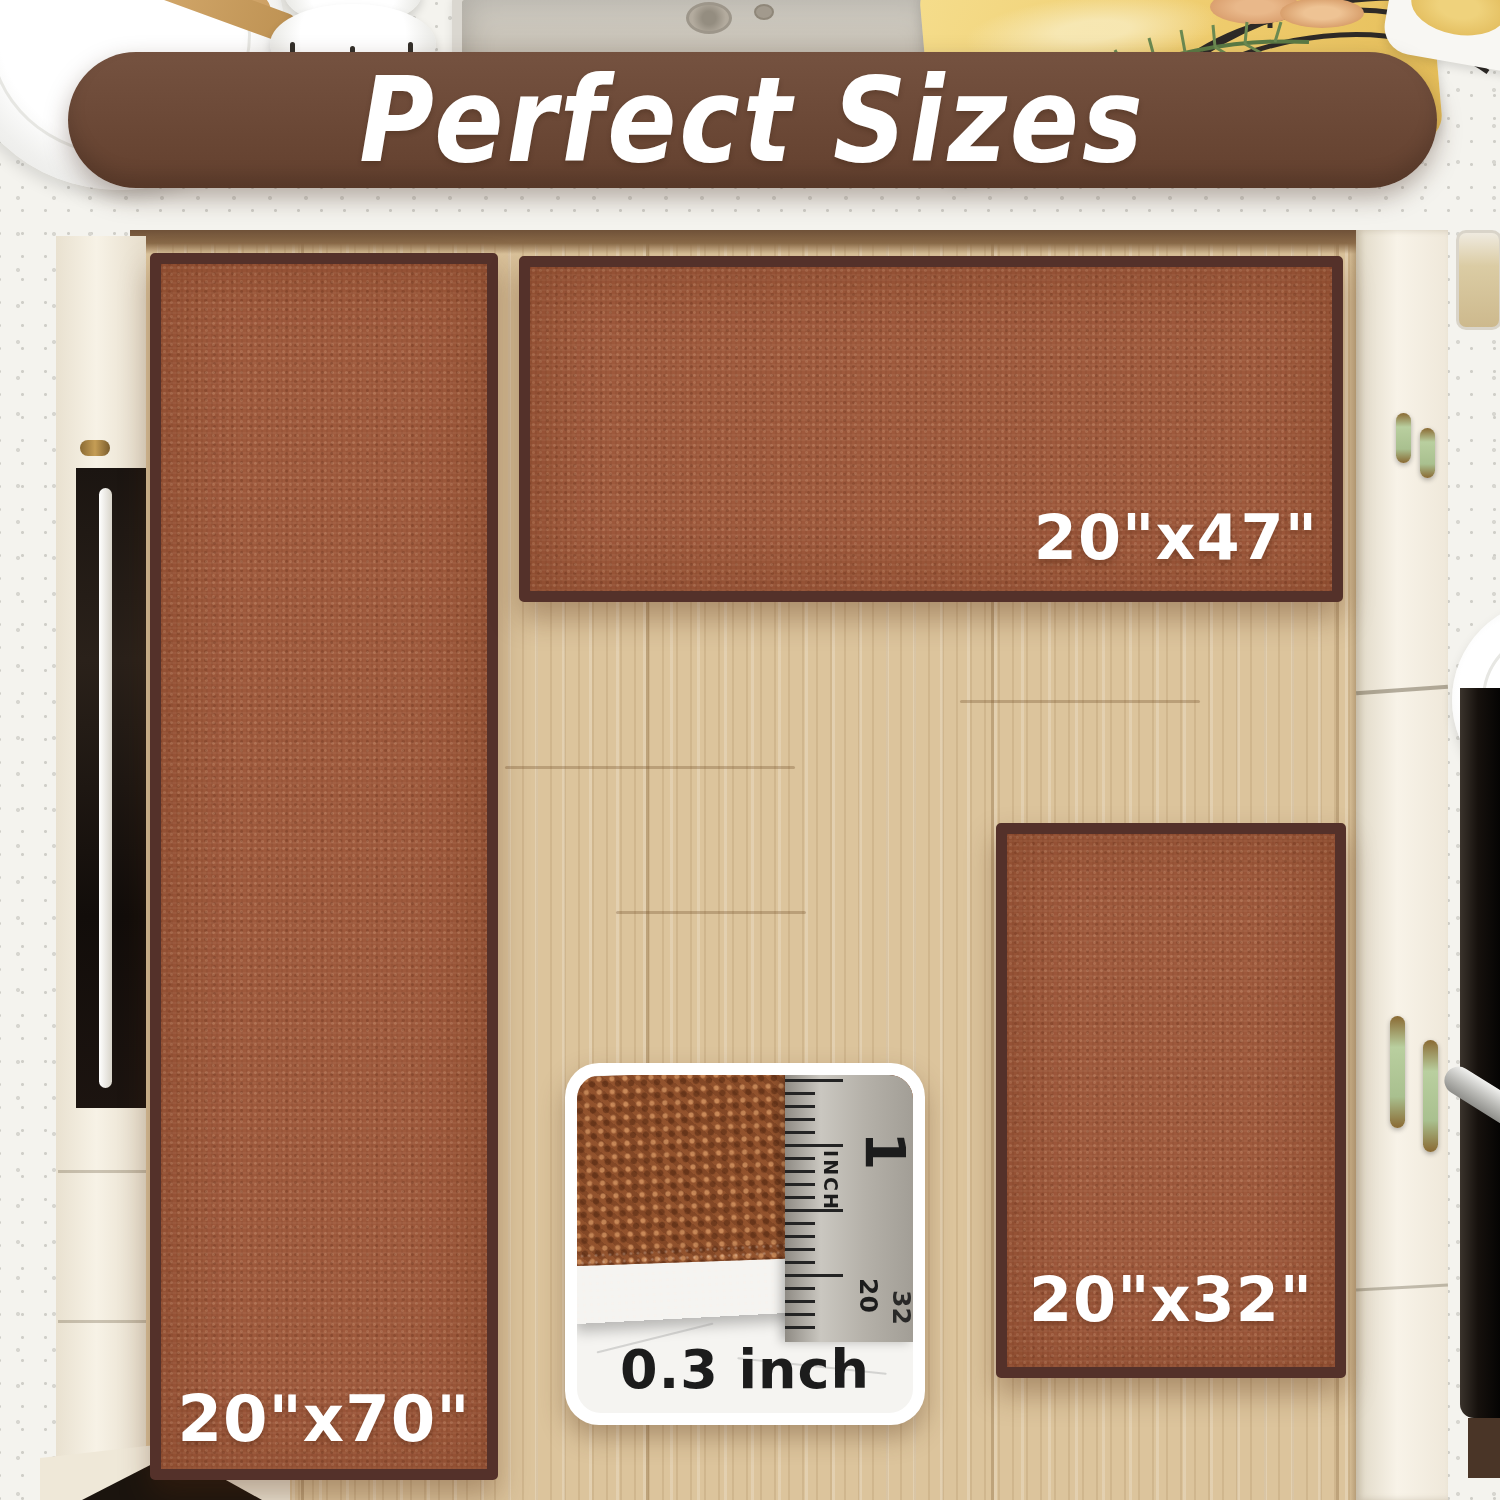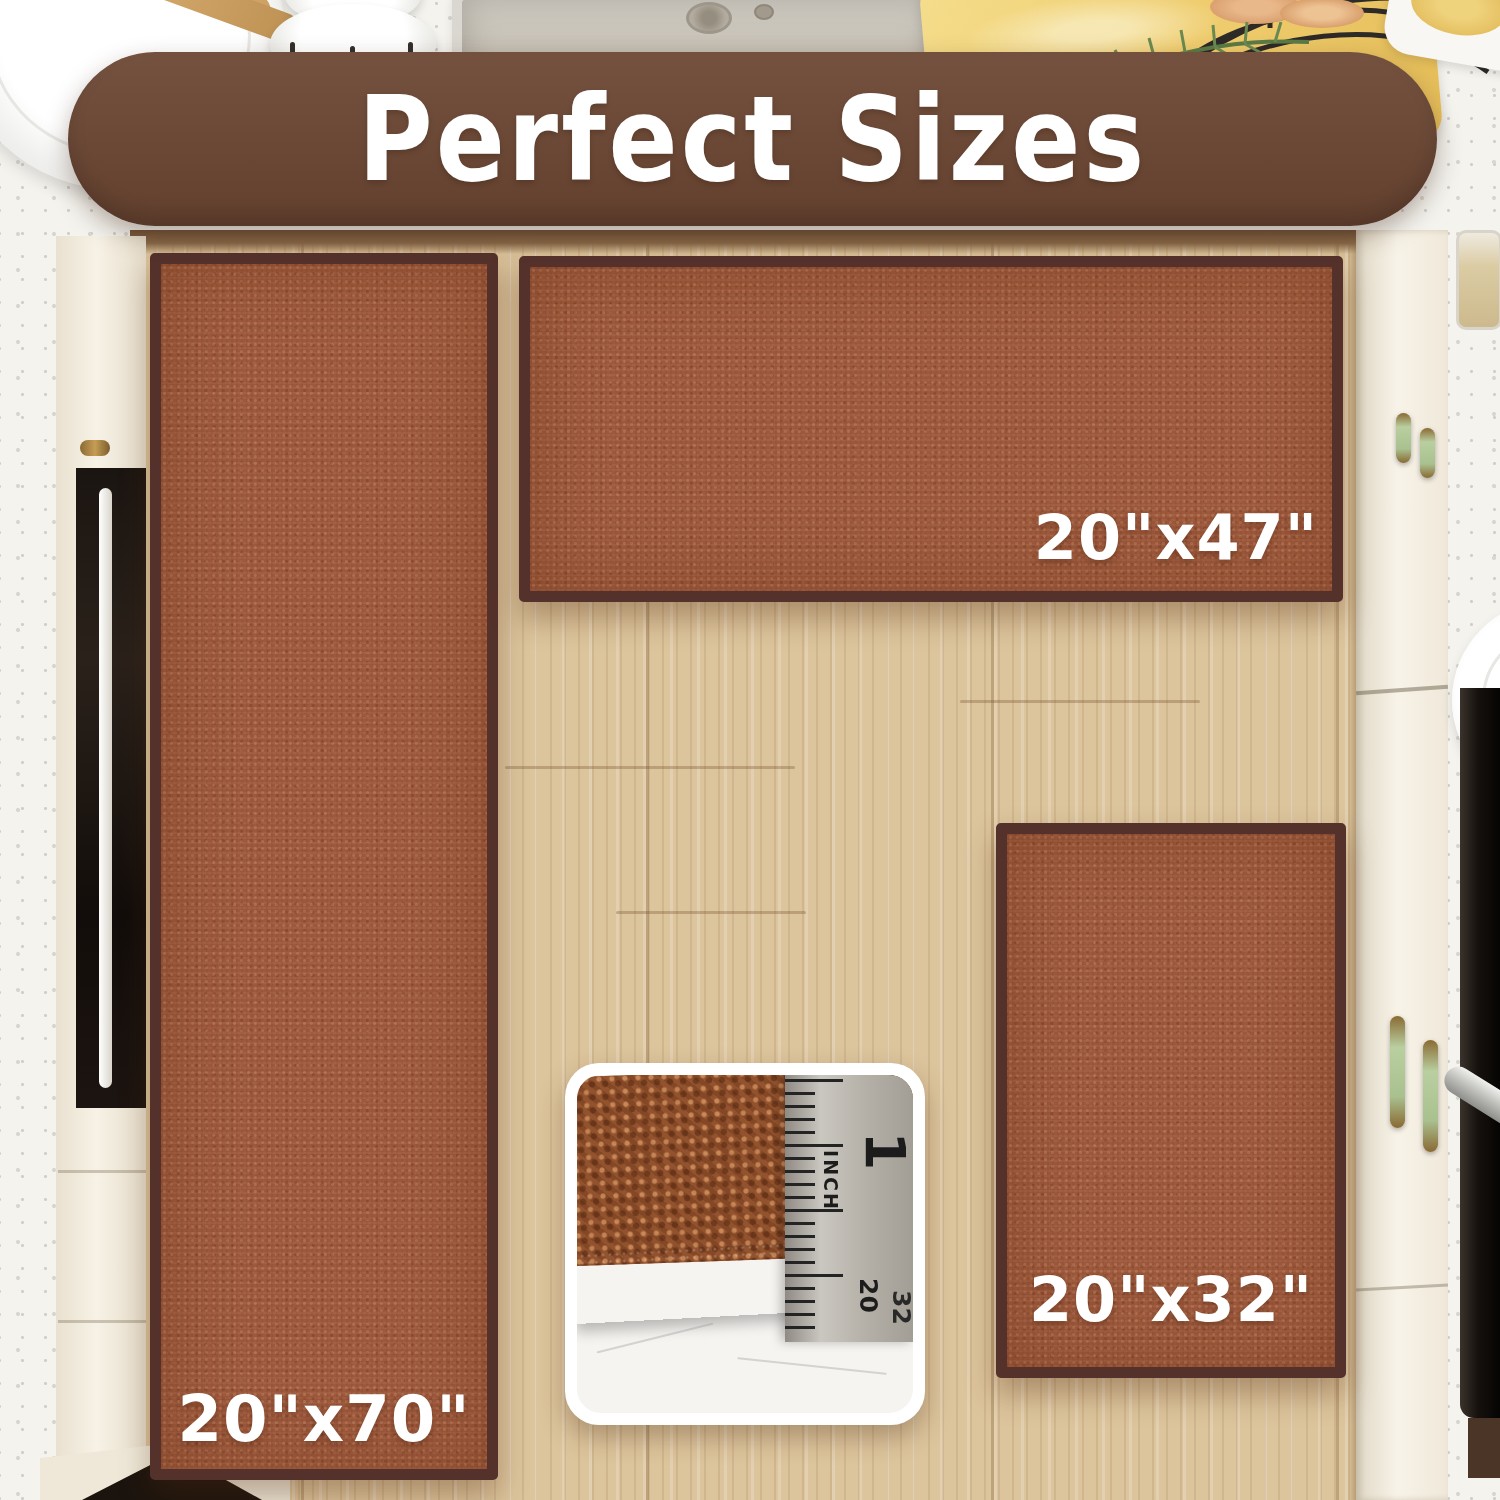--- a/index.html
+++ b/index.html
@@ -183,24 +183,25 @@
   .ruler-one{right:8px;top:48px;font-size:56px;transform:rotate(90deg);}
   .ruler-inch{right:52px;top:96px;font-size:19px;letter-spacing:2px;transform:rotate(90deg);}
   .ruler-20{left:66px;bottom:34px;font-size:25px;transform:rotate(90deg);}
   .ruler-32{right:-6px;bottom:22px;font-size:25px;transform:rotate(90deg);opacity:.9;}
   .inset-label{
     position:absolute;left:0;right:0;bottom:12px;text-align:center;z-index:3;
     font-size:54px;font-weight:bold;color:#1c1c1c;letter-spacing:1px;
   }
   
   .banner{
-    position:absolute;left:68px;top:52px;width:1369px;height:174px;z-index:40;
+    position:absolute;left:68px;top:52px;width:1369px;height:136px;z-index:40;
     border-radius:90px;display:flex;align-items:center;justify-content:center;
     background:linear-gradient(180deg,#755240 0%,#6b4836 55%,#63402e 100%);
     box-shadow:0 10px 24px rgba(60,35,20,.35), inset 0 -12px 18px rgba(0,0,0,.14);
+    font-style:italic;
   }
   .banner-title{
     color:#ffffff;font-size:102px;font-weight:bold;letter-spacing:3px;line-height:1;
     transform:scaleY(1.16);text-shadow:0 3px 5px rgba(45,22,8,.25);white-space:nowrap;
   }
 </style>
 </head>
 <body>
 
 <div class="scene">
@@ -289,20 +290,21 @@
       <div class="macro-weave"></div>
       <div class="rug-edge-profile"></div>
       <div class="photo-scratch scratch-1"></div>
       <div class="photo-scratch scratch-2"></div>
       <div class="ruler">
         <span class="ruler-text ruler-one">1</span>
         <span class="ruler-text ruler-inch">INCH</span>
         <span class="ruler-text ruler-20">20</span>
         <span class="ruler-text ruler-32">32</span>
       </div>
+      <div class="inset-label">0.3 inch</div>
     </div>
   </div>
 
   <div class="banner">
     <span class="banner-title">Perfect Sizes</span>
   </div>
 
 </div>
 
 </body></html>

